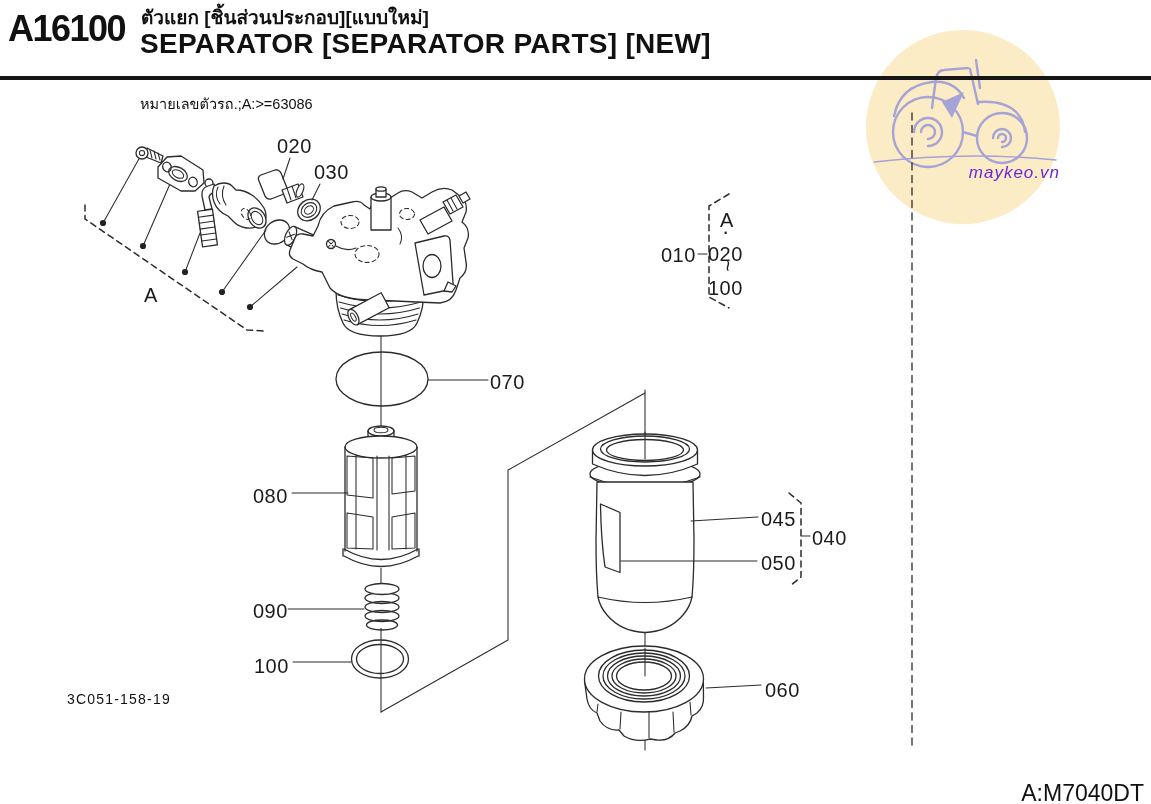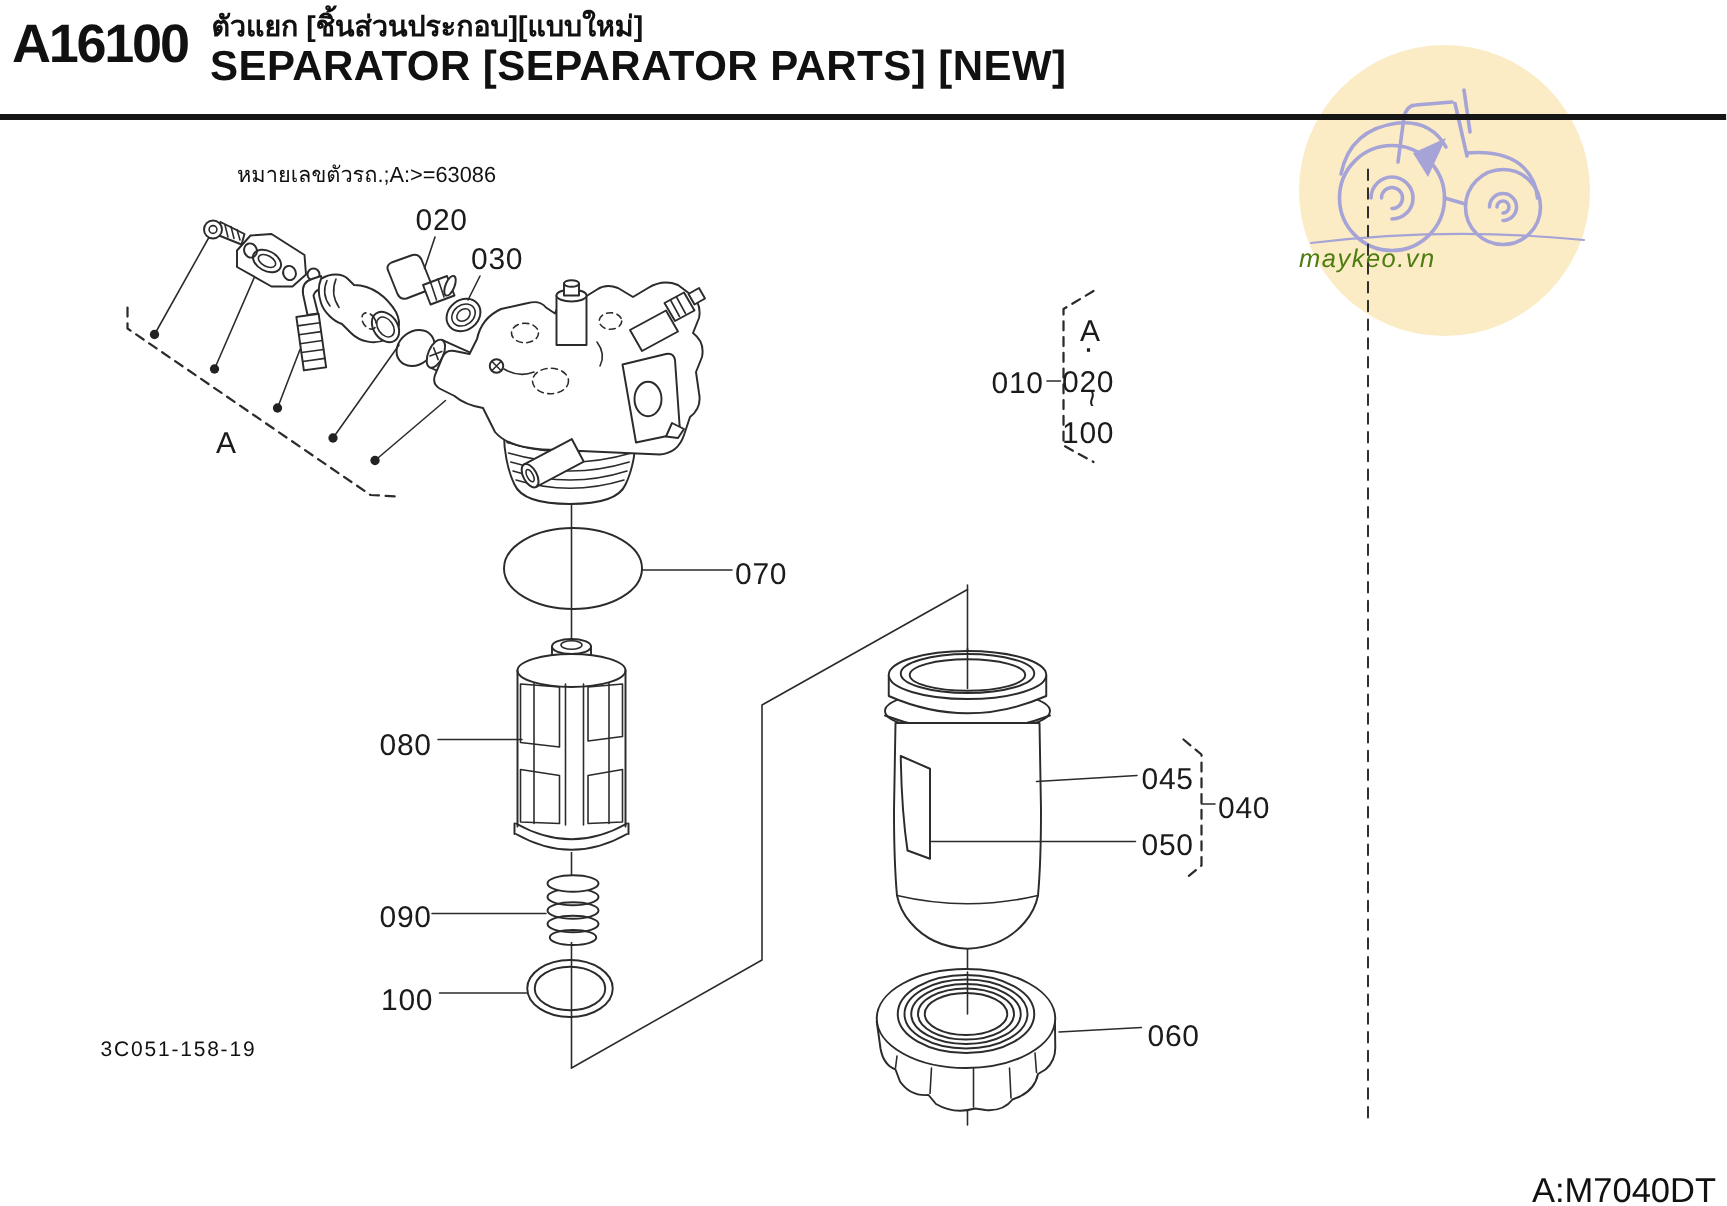--- a/index.html
+++ b/index.html
@@ -3,29 +3,29 @@
 <meta charset="utf-8">
 <style>
   html,body{margin:0;padding:0;background:#ffffff;}
   #page{position:relative;width:1151px;height:804px;background:#fff;overflow:hidden;
         font-family:"Liberation Sans", sans-serif;color:#111;}
   
   #hdr-code{position:absolute;left:8px;top:8px;font-size:36px;font-weight:bold;letter-spacing:-1.5px;z-index:4;}
   #hdr-thai{position:absolute;left:141px;top:2px;font-size:19px;font-weight:bold;z-index:4;}
   #hdr-en{position:absolute;left:140px;top:28px;font-size:28px;font-weight:bold;letter-spacing:.3px;z-index:4;}
   #hdr-rule{position:absolute;left:0;top:76px;width:1151px;height:3.5px;background:#161616;z-index:4;}
-  #note{position:absolute;left:158px;top:92px;font-size:14.5px;z-index:4;margin-top:12px;}
+  #note{position:absolute;left:140px;top:92px;font-size:14.5px;z-index:4;}
   #fig-no{position:absolute;left:67px;top:691px;font-size:14px;letter-spacing:1.2px;z-index:4;}
   #model-note{position:absolute;right:7px;top:780px;font-size:23px;z-index:4;}
   
   #wm{position:absolute;left:866px;top:30px;width:194px;height:194px;border-radius:50%;
       background:#FBECC6;z-index:1;}
   #wm svg{position:absolute;left:0;top:0;}
-  #wm-text{position:absolute;left:0;top:133px;width:194px;text-align:left;font-style:italic;
-           font-size:17px;letter-spacing:1px;color:#4d7c0f;}
+  #wm-text{position:absolute;left:0;top:133px;width:194px;text-align:right;font-style:italic;
+           font-size:17px;letter-spacing:1px;color:#6d28d9;}
   
   #diagram{position:absolute;left:0;top:0;z-index:3;}
   .ln{fill:none;stroke:#2b2b2b;stroke-width:1.3;stroke-linecap:round;stroke-linejoin:round;}
   .fw{fill:#ffffff;stroke:#2b2b2b;stroke-width:1.3;stroke-linejoin:round;}
   .thin{stroke-width:1.05;}
   .dash{stroke-dasharray:6 4.5;stroke-width:1.5;}
   .hdash{stroke-dasharray:4 3;stroke-width:1.05;}
   .lbl{font-family:"Liberation Sans",sans-serif;font-size:20px;fill:#1b1b1b;letter-spacing:.5px;}
   .wmln{fill:none;stroke:#A6A3D6;stroke-width:2.4;stroke-linecap:round;stroke-linejoin:round;}
 </style>

